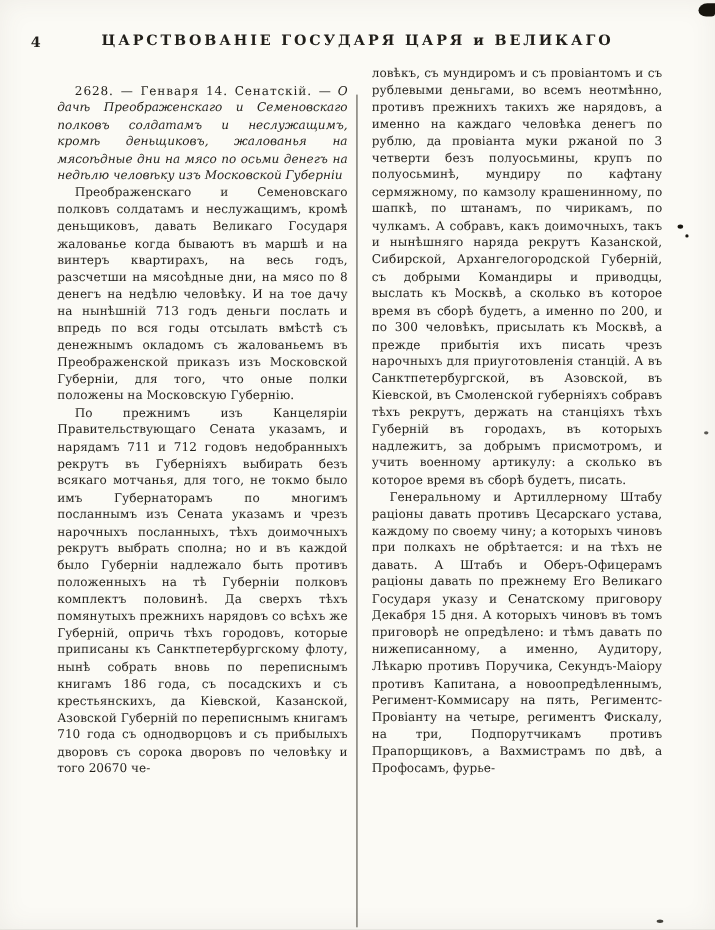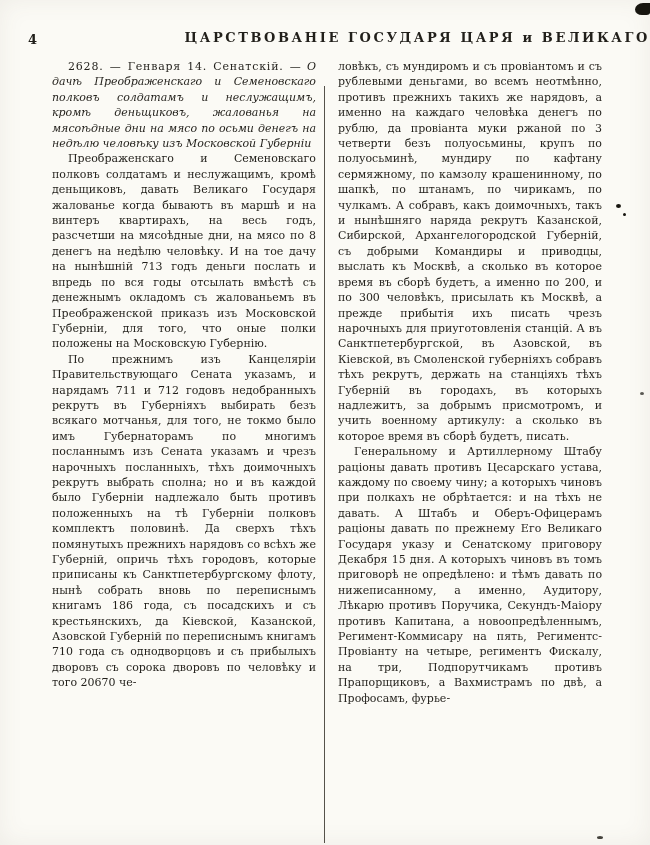--- a/index.html
+++ b/index.html
@@ -12,21 +12,21 @@
     font-family:"DejaVu Serif","Liberation Serif",serif;
     overflow:hidden;
     box-shadow:inset 0 0 24px rgba(90,80,60,0.08);
   }
   .header { position:relative; padding-top:30px; }
   .page-num {
     position:absolute; left:28px; top:32px;
     font-size:13px; font-weight:bold;
   }
   .running-title {
-    text-align:right;
+    text-align:center;
     font-size:13px; font-weight:bold;
     letter-spacing:2.6px;
     white-space:nowrap;
   }
   .year {
     text-align:center;
     font-size:11.5px; font-weight:bold;
     letter-spacing:1.5px;
     margin-top:4px;
   }
@@ -44,21 +44,21 @@
   }
   .para {
     margin:0;
     text-align:justify;
     text-indent:16px;
     font-size:11px;
     line-height:15.4px;
     hyphens:auto;
   }
   .no-indent { text-indent:0; }
-  .entry-head { margin-top:0; }
+  .entry-head { margin-top:16px; }
   .entry-label { letter-spacing:0.8px; }
   .entry-title { font-style:italic; }
   .artifact { position:absolute; background:#17150f; }
   .corner-blot {
     top:3px; right:0; width:15px; height:12px;
     border-radius:70% 0 30% 60%;
   }
   .speck { border-radius:50%; }
   .speck-a { top:204px; right:29px; width:5px; height:4px; }
   .speck-b { top:213px; right:24px; width:3px; height:3px; }

